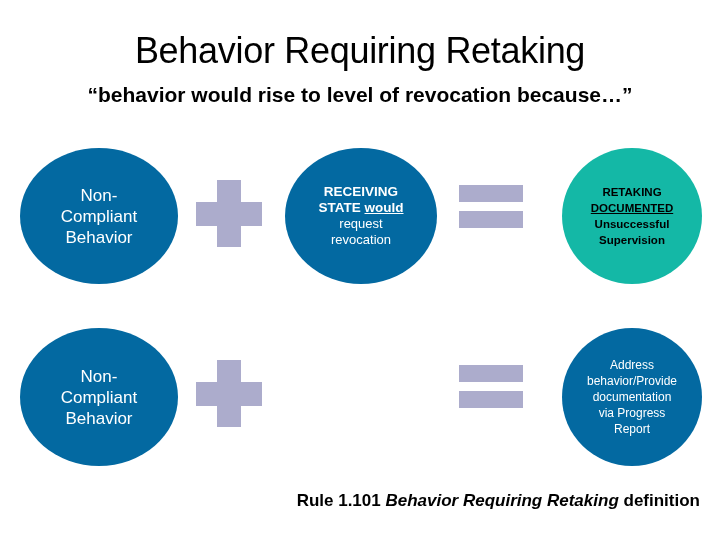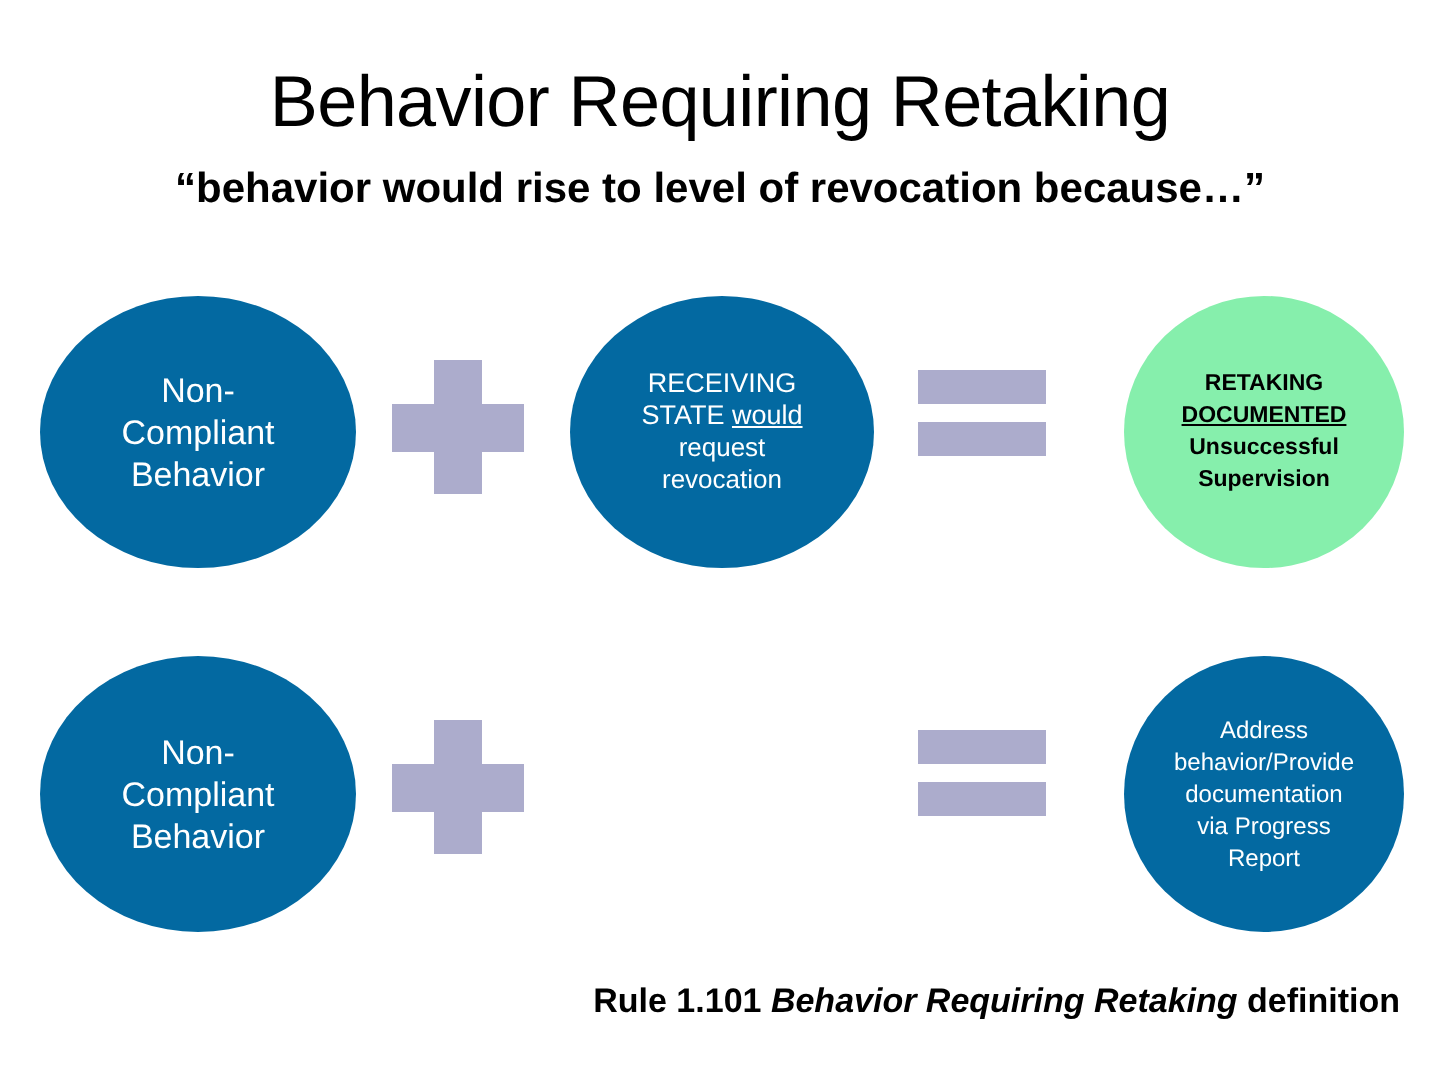--- a/index.html
+++ b/index.html
@@ -57,42 +57,42 @@
     justify-content: center;
     text-align: center;
     box-sizing: border-box;
   }
   .ellipse .etext {
     width: 100%;
     padding: 0 4px;
     box-sizing: border-box;
   }
   .blue  { background: #0369a1; color: #ffffff; }
-  .red   { background: #86efac; color: #000000; }
+  .red   { background: #14b8a6; color: #000000; }
 
   
   .r1 { top: 148px; height: 136px; }
   .r2 { top: 328px; height: 138px; }
 
   .c1 { left: 20px;  width: 158px; }
   .c2 { left: 285px; width: 152px; }
   .c3 { left: 562px; width: 140px; }
 
   
   .t-noncompliant {
     font-size: 17px;
     line-height: 21px;
     font-weight: 400;
   }
   .t-receiving {
     font-size: 13px;
     line-height: 16px;
     font-weight: 400;
   }
-  .t-receiving .big { font-size: 13.5px; }
+  .t-receiving .big { font-size: 13.5px; font-weight: bold; }
   .t-receiving .u { text-decoration: underline; }
   .t-retaking {
     font-size: 11.5px;
     line-height: 16px;
     font-weight: bold;
   }
   .t-retaking .u { text-decoration: underline; }
   .t-sanctions {
     font-size: 12.5px;
     line-height: 16px;

